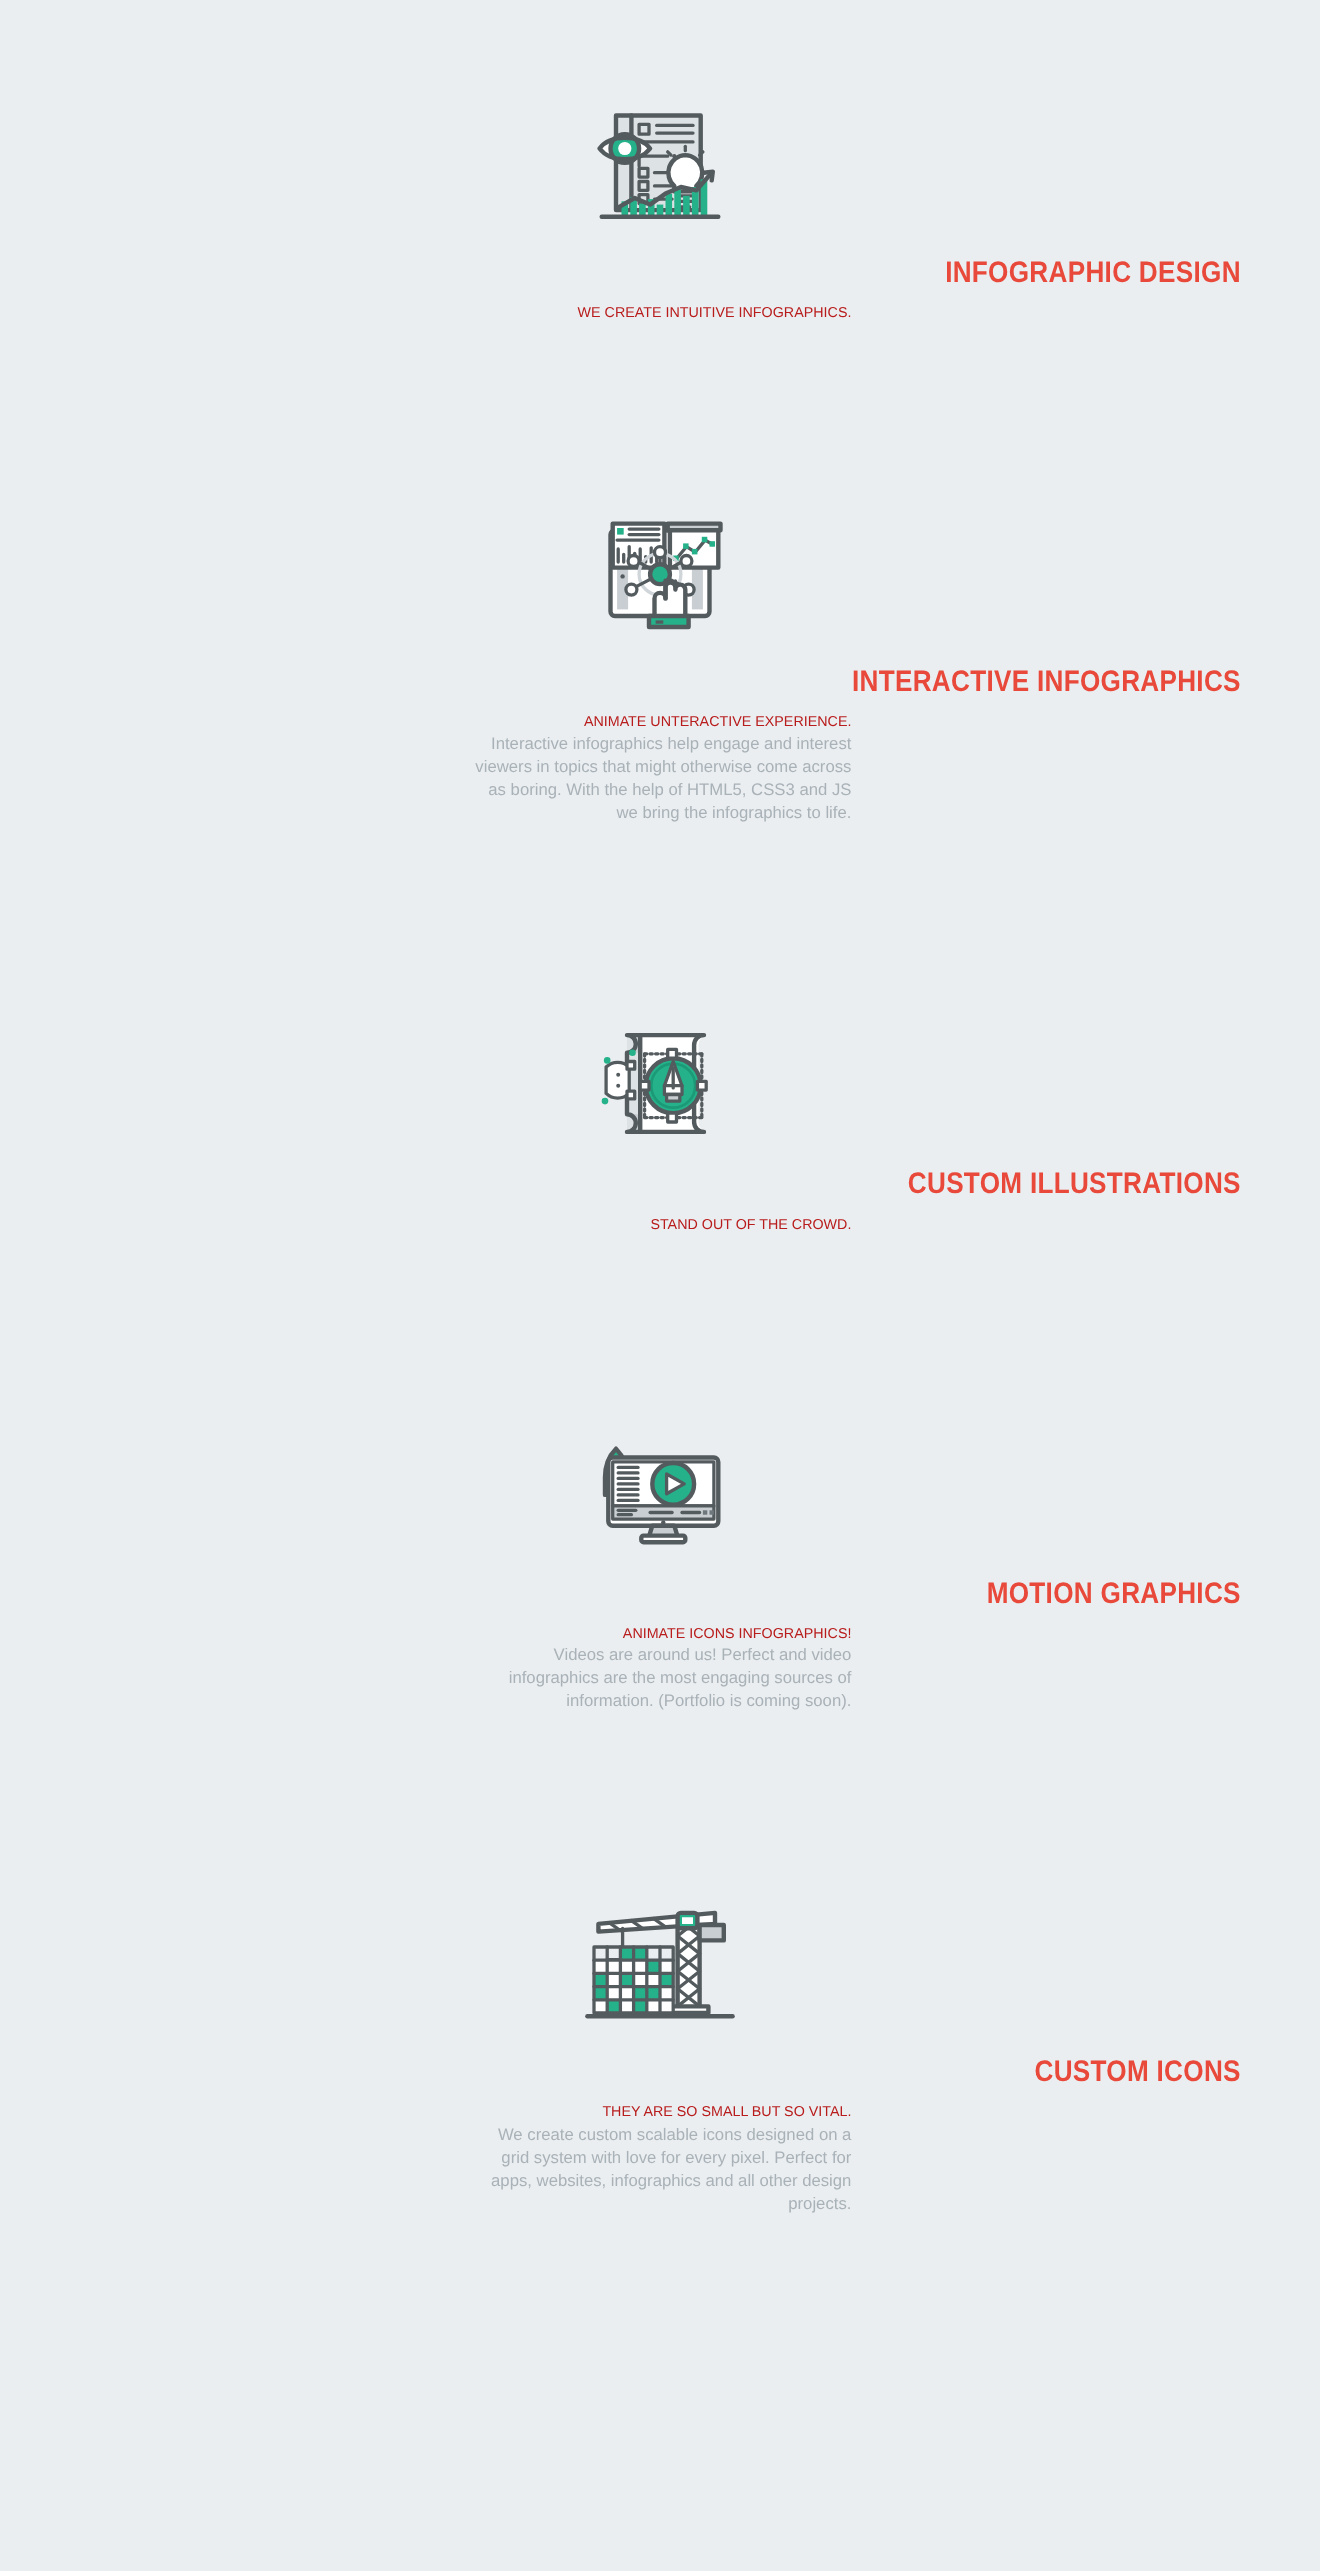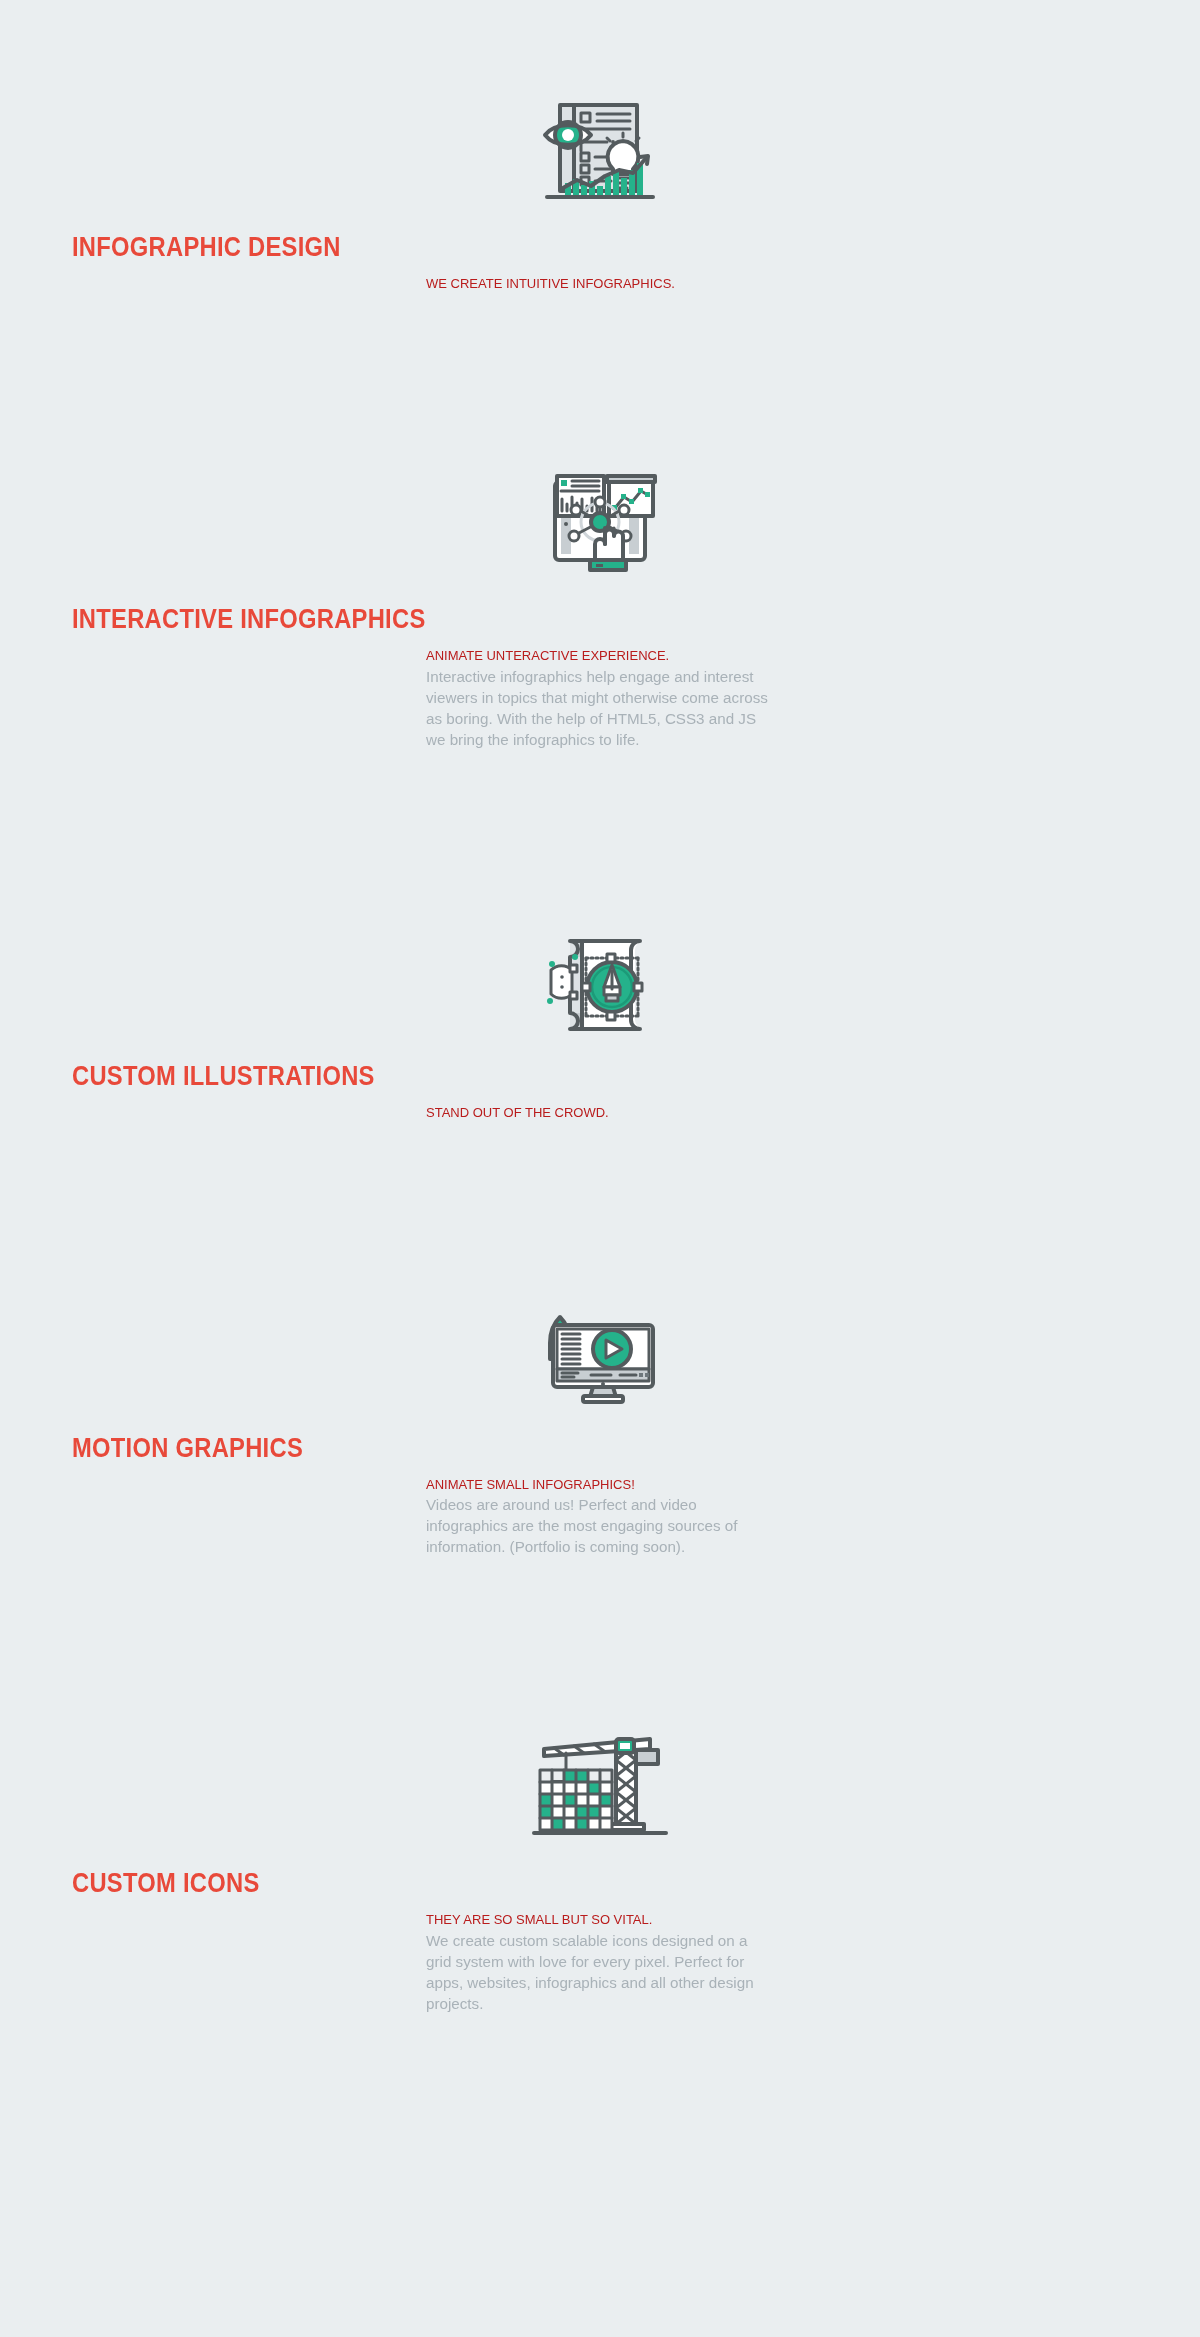--- a/index.html
+++ b/index.html
@@ -20,21 +20,21 @@
   .page {
     width: 1200px;
     height: 2337px;
     position: relative;
     background: #eaeef0;
     padding-top: 88px;
   }
 
   .service-block {
     width: 100%;
-    text-align: left;
+    text-align: right;
     margin-bottom: 166px;
   }
   .service-block:last-child { margin-bottom: 0; }
 
   .icon-wrap {
     width: 160px;
     height: 118px;
     margin: 0 auto 26px auto;
     display: flex;
     align-items: flex-end;
@@ -326,21 +326,21 @@
         <path d="M70 45 l16 9 l-16 9 Z" class="ln-thin" stroke="#ffffff"></path>
 
         <path d="M57 92 l20 0 l3 10 l-26 0 Z" class="fill-grey"></path>
         <path d="M57 92 l20 0 l3 10 l-26 0 Z" class="ln"></path>
         <rect x="47" y="101" width="40" height="6" rx="2" class="fill-white"></rect>
         <rect x="47" y="101" width="40" height="6" rx="2" class="ln"></rect>
       </svg>
     </div>
     <h2 class="service-title">MOTION GRAPHICS</h2>
     <p class="service-copy">
-      <span class="lead">ANIMATE SMALL INFOGRAPHICS!</span>
+      <span class="lead">ANIMATE ICONS INFOGRAPHICS!</span>
       <span>Videos are around us! Perfect and video infographics are the most engaging sources of information. (Portfolio is coming soon).</span>
     </p>
   </section>
 
   <section class="service-block">
     <div class="icon-wrap">
       <svg width="140" height="118" viewBox="0 0 140 118" aria-hidden="true">
 
         <rect x="86" y="20" width="20" height="82" class="fill-white"></rect>
         <rect x="86" y="20" width="20" height="82" class="ln"></rect>

